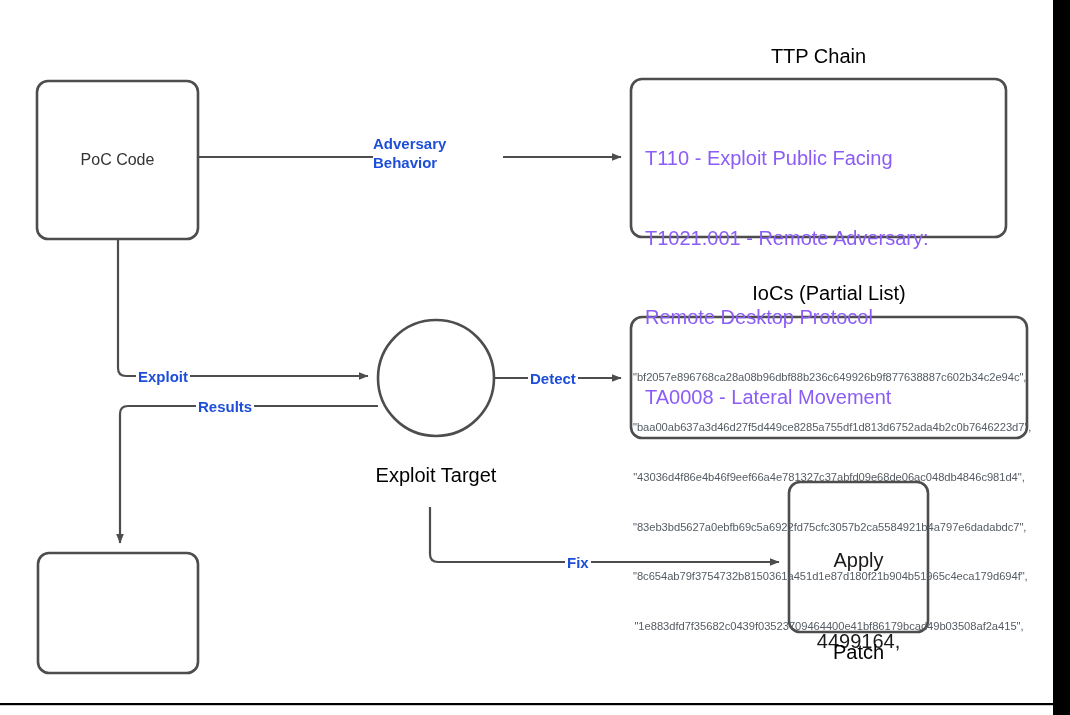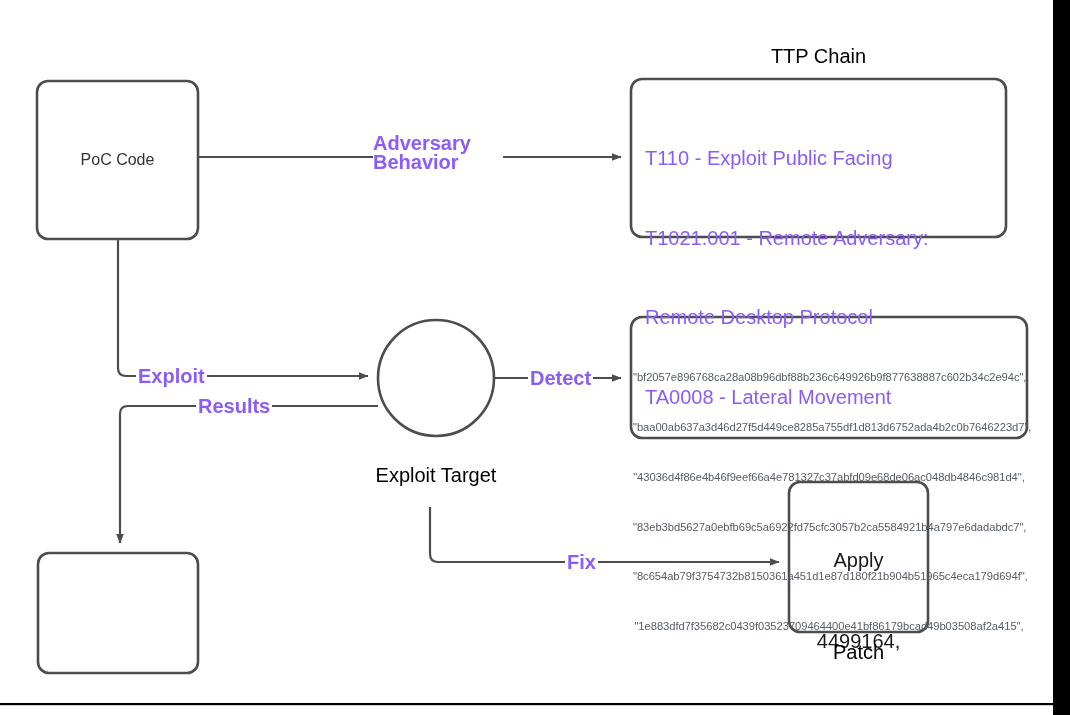--- a/index.html
+++ b/index.html
@@ -61,23 +61,23 @@
     text-align: center;
     line-height: 26px;
   }
   .outer-label {
     font-size: 20px;
     color: #000000;
     text-align: center;
     line-height: 24px;
   }
   .edge-label {
-    font-size: 20px;
+    font-size: 15px;
     font-weight: bold;
-    color: #8b5cf6;
+    color: #1d4ed8;
     line-height: 19px;
     text-align: left;
   }
   .ttp-text {
     font-size: 20px;
     color: #8b5cf6;
     line-height: 26.5px;
     text-align: left;
   }
   .ioc-text {
@@ -134,20 +134,21 @@
 
   <div class="txt outer-label" style="left:631px; top:44px; width:375px;">TTP Chain</div>
 
   <div class="txt ttp-text" style="left:645px; top:92px; width:355px;">
     <div>T110 - Exploit Public Facing</div>
     <div>T1021.001 - Remote Adversary:</div>
     <div>Remote Desktop Protocol</div>
     <div>TA0008 - Lateral Movement</div>
   </div>
 
+  <div class="txt outer-label" style="left:631px; top:281px; width:396px;">IoCs (Partial List)</div>
 
   <div class="txt ioc-text" style="left:633px; top:336px; width:392px;">
     <div>"bf2057e896768ca28a08b96dbf88b236c649926b9f877638887c602b34c2e94c",</div>
     <div>"baa00ab637a3d46d27f5d449ce8285a755df1d813d6752ada4b2c0b7646223d7",</div>
     <div>"43036d4f86e4b46f9eef66a4e781327c37abfd09e68de06ac048db4846c981d4",</div>
     <div>"83eb3bd5627a0ebfb69c5a6922fd75cfc3057b2ca5584921b4a797e6dadabdc7",</div>
     <div>"8c654ab79f3754732b8150361a451d1e87d180f21b904b51965c4eca179d694f",</div>
     <div>"1e883dfd7f35682c0439f03523709464400e41bf86179bcad49b03508af2a415",</div>
   </div>
 

